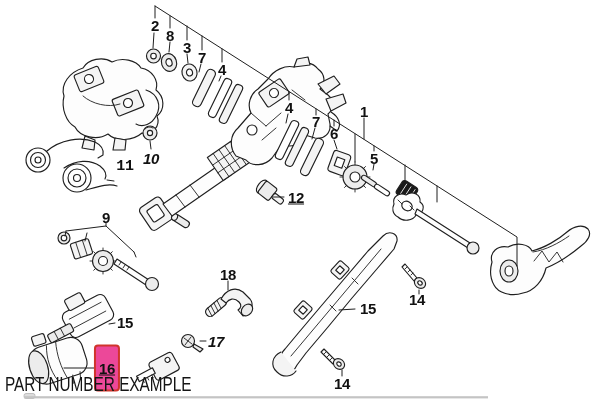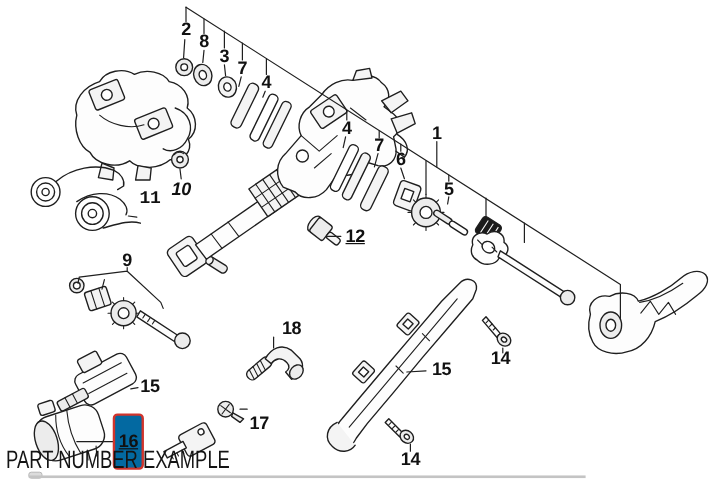--- a/index.html
+++ b/index.html
@@ -9,21 +9,21 @@
   svg *{vector-effect:non-scaling-stroke;}
   .o{stroke:var(--line,#1f1f1f);stroke-width:1.15;stroke-linejoin:round;stroke-linecap:round;}
   .p{fill:#fdfdfd;}  .sh{fill:#ececec;}  .lt{fill:#f4f4f4;}  .wh{fill:#ffffff;}
   .dk{fill:#1a1a1a;} .no{fill:none;}
   .thin{stroke-width:0.9;}
   .callout-layer{position:absolute;left:0;top:0;width:600px;height:400px;pointer-events:none;}
   .callout{position:absolute;transform:translate(-50%,-50%);
            font-weight:bold;font-size:15px;line-height:15px;color:var(--label,#111);
            letter-spacing:-0.3px;white-space:nowrap;pointer-events:auto;}
   .callout.highlighted{border:2px solid var(--hl,#d0342c);border-radius:4px;
-           padding:14px 3px;background:#0369a1;text-decoration:underline;}
+           padding:14px 3px;background:#ec4899;text-decoration:underline;}
   .caption{position:absolute;left:5px;top:372px;font-size:21px;font-weight:400;
            color:#141414;transform:scaleX(.73);transform-origin:0 50%;white-space:nowrap;}
 </style>
 </head>
 <body>
 
 <div class="stage">
 
 <svg width="600" height="400" viewBox="0 0 600 400">
 
@@ -308,22 +308,22 @@
       <span class="callout" style="left: 316px; top: 121px;">7</span>
       <span class="callout" style="left: 334px; top: 133px;">6</span>
       <span class="callout" style="left: 364px; top: 111px;">1</span>
       <span class="callout" style="left: 374px; top: 158px;">5</span>
       <span class="callout" style="left: 151px; top: 158px; font-style: italic;">10</span>
       <span class="callout" style="left: 125px; top: 166px; font-family: Liberation Mono, monospace;">11</span>
       <span class="callout" style="left: 106px; top: 217px;">9</span>
       <span class="callout" style="left: 296px; top: 197px; text-decoration: underline;">12</span>
       <span class="callout" style="left: 125px; top: 322px;">15</span>
       <span class="callout highlighted" style="left: 107px; top: 368px;">16</span>
-      <span class="callout" style="left: 216px; top: 353px;">17</span>
-      <span class="callout" style="left: 243px; top: 274px;">18</span>
+      <span class="callout" style="left: 216px; top: 341px; font-style: italic;">17</span>
+      <span class="callout" style="left: 228px; top: 274px;">18</span>
       <span class="callout" style="left: 368px; top: 308px;">15</span>
       <span class="callout" style="left: 417px; top: 299px;">14</span>
       <span class="callout" style="left: 342px; top: 383px;">14</span>
     </div>
 
 <div class="caption">PART NUMBER EXAMPLE</div>
 
 </div>
 
 </body></html>

